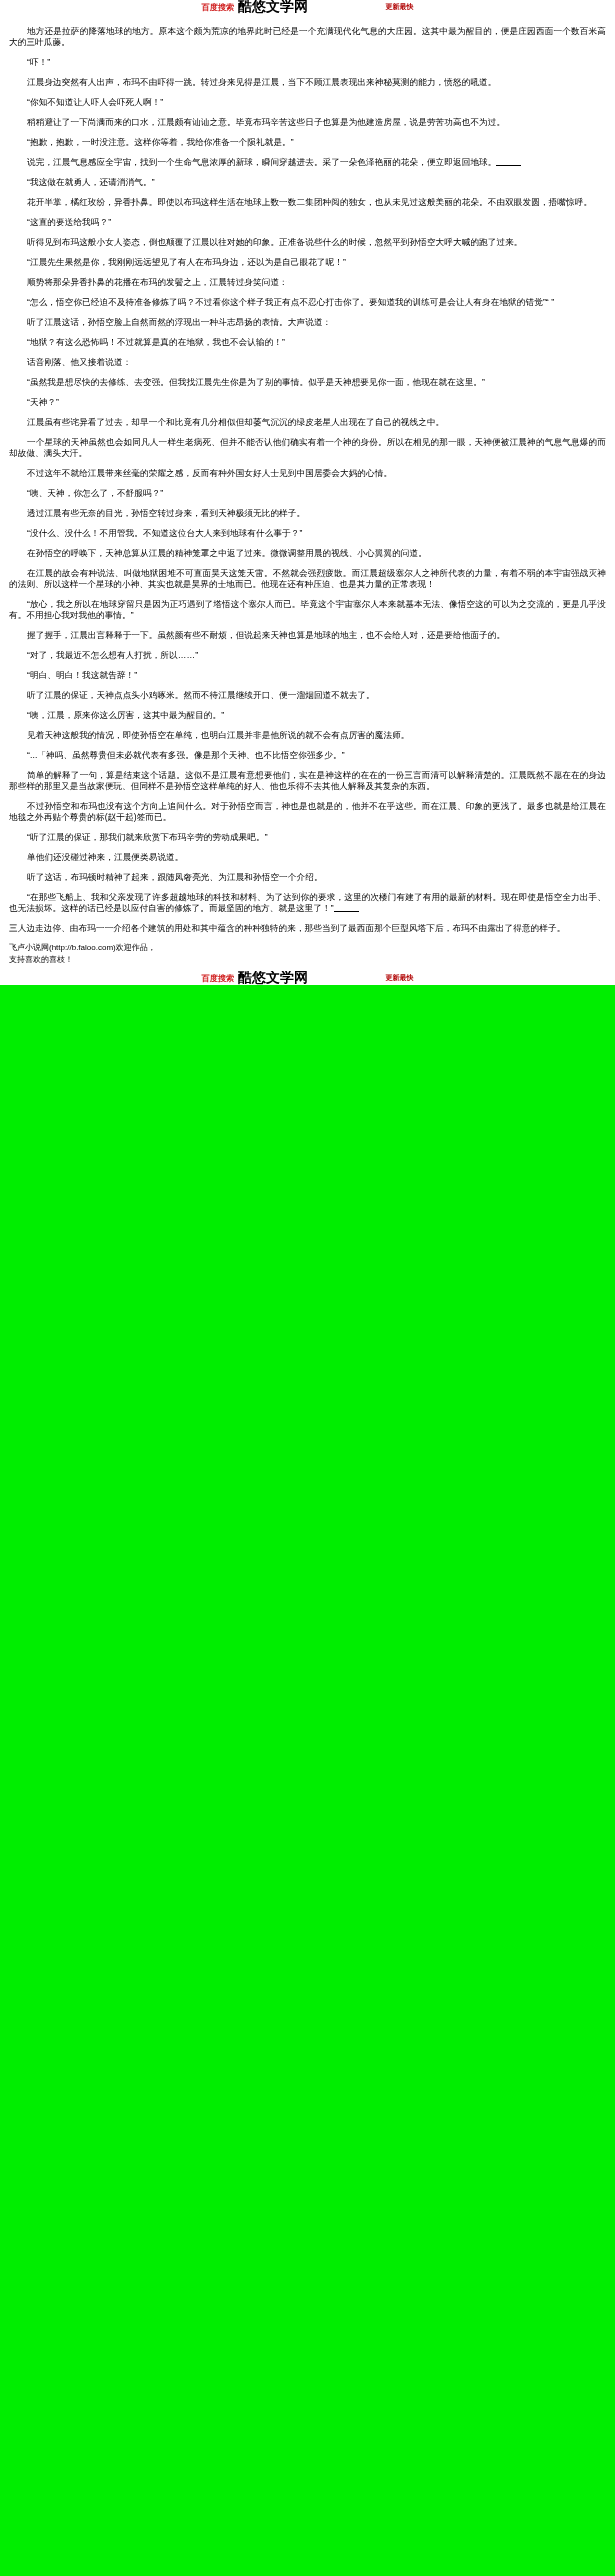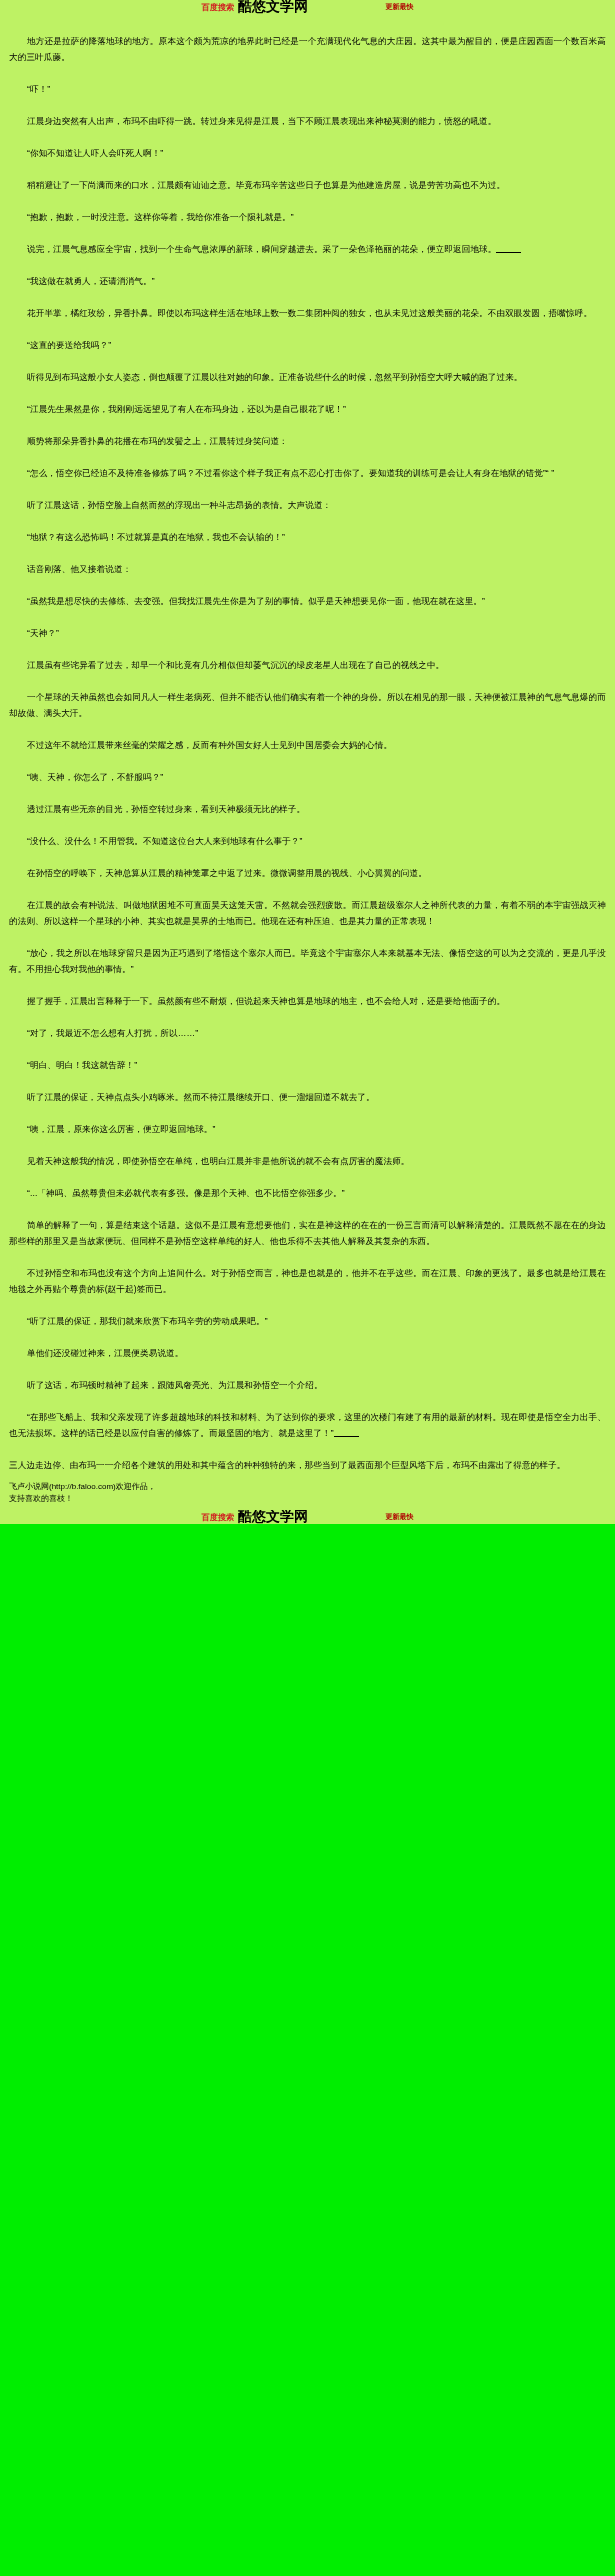--- a/index.html
+++ b/index.html
@@ -9,21 +9,21 @@
   }
   body {
     width: 615px;
     min-height: 2576px;
     font-family: "Liberation Sans", sans-serif;
     color: #000000;
   }
   .page {
     width: 615px;
     box-sizing: border-box;
-    background: #bef264;
+    background: #ffffff;
     position: relative;
   }
   
   .wm-bar {
     width: 100%;
     height: 14px;
     display: flex;
     align-items: center;
     justify-content: center;
     gap: 3.8px;
@@ -51,23 +51,23 @@
   }
   .wm-tail {
     color: #b00000;
     font-size: 7px;
   }
   .content {
     padding: 2.5px 9px 1.3px 9px;
     box-sizing: border-box;
   }
   p.para {
-    margin: 16px 0 7px 0;
+    margin: 9px 0 7px 0;
     font-size: 8.6px;
-    line-height: 16px;
+    line-height: 11px;
     text-indent: 18px;
     text-align: justify;
     letter-spacing: 0.1px;
   }
   p.para.noindent {
     text-indent: 0;
   }
   .underline-tail {
     display: inline-block;
     border-bottom: 0.6px solid #000;
@@ -128,21 +128,21 @@
     <p class="para">“咦、天神，你怎么了，不舒服吗？”</p>
     <p class="para">透过江晨有些无奈的目光，孙悟空转过身来，看到天神极须无比的样子。</p>
     <p class="para">“没什么、没什么！不用管我。不知道这位台大人来到地球有什么事于？”</p>
     <p class="para">在孙悟空的呼唤下，天神总算从江晨的精神笼罩之中返了过来。微微调整用晨的视线、小心翼翼的问道。</p>
     <p class="para">在江晨的故会有种说法、叫做地狱困堆不可直面昊天这笼天雷。不然就会强烈疲散。而江晨超级塞尔人之神所代表的力量，有着不弱的本宇宙强战灭神的法则、所以这样一个星球的小神、其实也就是昊界的士地而已。他现在还有种压迫、也是其力量的正常表现！</p>
     <p class="para">“放心，我之所以在地球穿留只是因为正巧遇到了塔悟这个塞尔人而已。毕竟这个宇宙塞尔人本来就基本无法、像悟空这的可以为之交流的，更是几乎没有。不用担心我对我他的事情。”</p>
     <p class="para">握了握手，江晨出言释释于一下。虽然颜有些不耐烦，但说起来天神也算是地球的地主，也不会给人对，还是要给他面子的。</p>
     <p class="para">“对了，我最近不怎么想有人打扰，所以……”</p>
     <p class="para">“明白、明白！我这就告辞！”</p>
     <p class="para">听了江晨的保证，天神点点头小鸡啄米。然而不待江晨继续开口、便一溜烟回道不就去了。</p>
-    <p class="para">“咦，江晨，原来你这么厉害，便立即返回地球。”</p>
+    <p class="para">“咦，江晨，原来你这么厉害，这其中最为醒目的。”</p>
     <p class="para">见着天神这般我的情况，即使孙悟空在单纯，也明白江晨并非是他所说的就不会有点厉害的魔法师。</p>
     <p class="para">“...「神吗、虽然尊贵但未必就代表有多强。像是那个天神、也不比悟空你强多少。”</p>
     <p class="para">简单的解释了一句，算是结束这个话题。这似不是江晨有意想要他们，实在是神这样的在在的一份三言而清可以解释清楚的。江晨既然不愿在在的身边那些样的那里又是当故家便玩、但同样不是孙悟空这样单纯的好人、他也乐得不去其他人解释及其复杂的东西。</p>
     <p class="para">不过孙悟空和布玛也没有这个方向上追间什么。对于孙悟空而言，神也是也就是的，他并不在乎这些。而在江晨、印象的更浅了。最多也就是给江晨在地毯之外再贴个尊贵的标(赵干起)签而已。</p>
     <p class="para">“听了江晨的保证，那我们就来欣赏下布玛辛劳的劳动成果吧。”</p>
     <p class="para">单他们还没碰过神来，江晨便类易说道。</p>
     <p class="para">听了这话，布玛顿时精神了起来，跟随凤奢亮光、为江晨和孙悟空一个介绍。</p>
     <p class="para"><span>“在那些飞船上、我和父亲发现了许多超越地球的科技和材料、为了达到你的要求，这里的次楼门有建了有用的最新的材料。现在即使是悟空全力出手、也无法损坏。这样的话已经是以应付自害的修炼了。而最坚固的地方、就是这里了！”</span><span class="underline-tail"></span></p>
     <p class="para noindent share-line">三人边走边停、由布玛一一介绍各个建筑的用处和其中蕴含的种种独特的来，那些当到了最西面那个巨型风塔下后，布玛不由露出了得意的样子。</p>
   </div>

